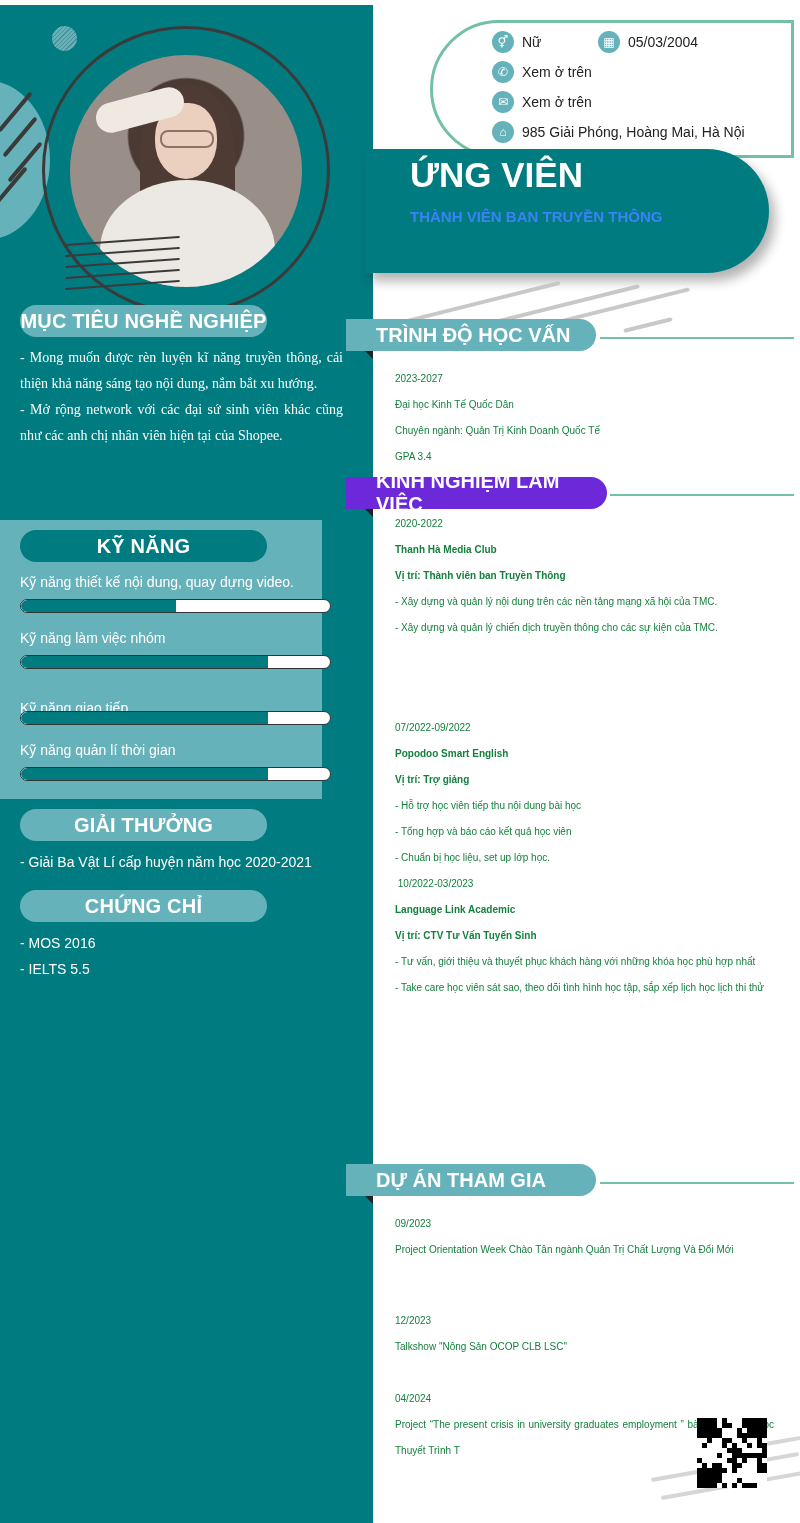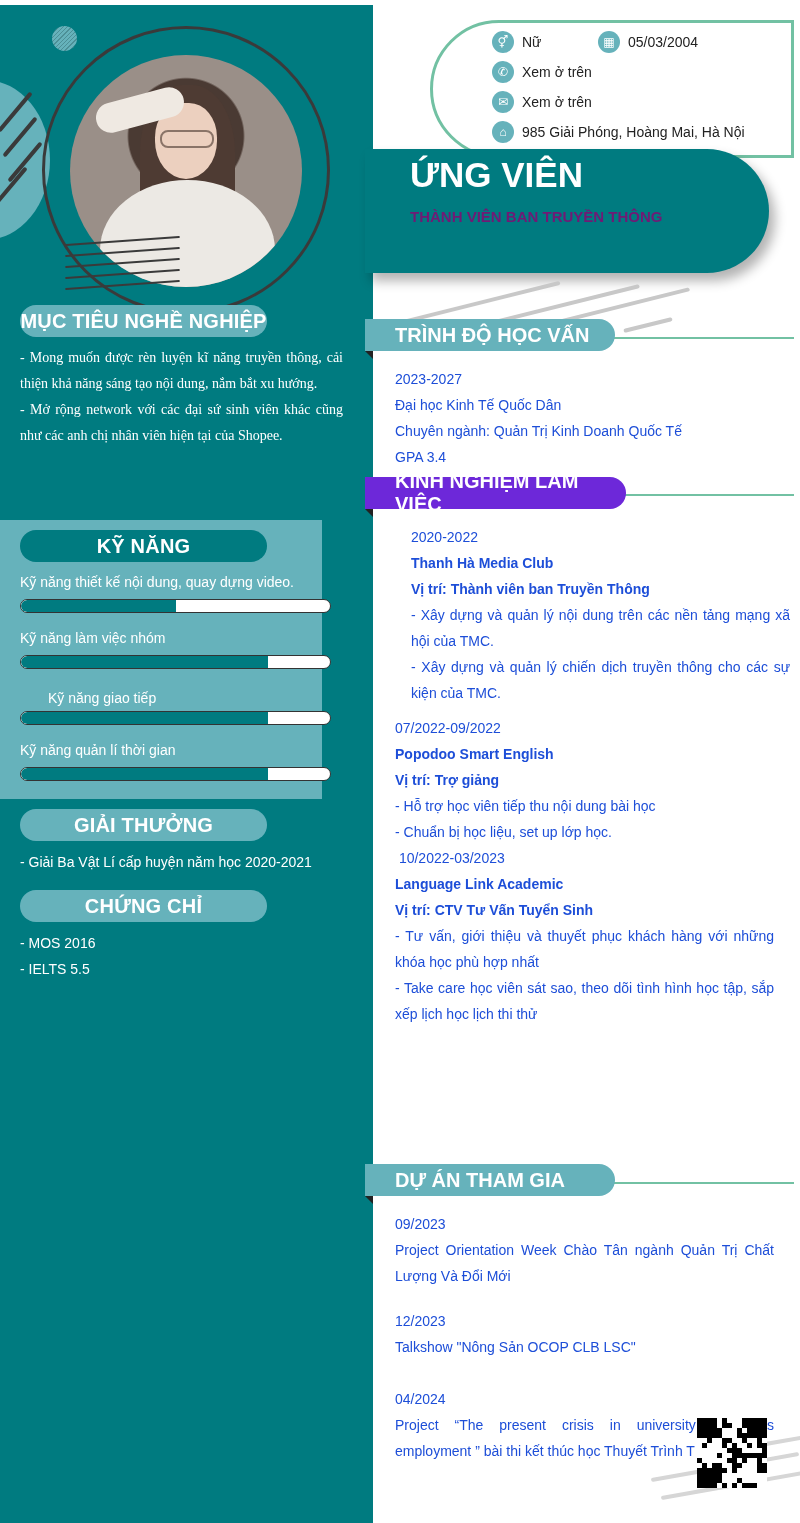--- a/index.html
+++ b/index.html
@@ -40,30 +40,30 @@
   .skill-fill { height: 100%; background: #007b80; border-radius: 7px 0 0 7px; }
 
   
   .contact-box { position: absolute; left: 430px; top: 20px; width: 364px; height: 138px; border: 3px solid #72c1a3; border-radius: 90px 0 0 90px; border-right-width: 3px; background: #fff; }
   .contact-row { position: absolute; display: flex; align-items: center; font-size: 14px; color: #222; }
   .cicon { width: 22px; height: 22px; border-radius: 50%; background: #66b2bb; color: #fff; display: flex; align-items: center; justify-content: center; font-size: 12px; margin-right: 8px; }
 
   .name-band { position: absolute; left: 365px; top: 149px; width: 404px; height: 124px; background: #007b80; border-radius: 0 62px 62px 0;
     box-shadow: 6px 8px 12px rgba(0,0,0,0.3); }
   .name { position: absolute; left: 410px; top: 155px; color: #fff; font-size: 35px; font-weight: bold; }
-  .role { position: absolute; left: 410px; top: 208px; color: #701a75; font-size: 15px; font-weight: bold; }
+  .role { position: absolute; left: 410px; top: 208px; color: #3b82f6; font-size: 15px; font-weight: bold; }
 
   .strokes { position: absolute; left: 373px; top: 275px; width: 320px; height: 60px; overflow: hidden; }
   .strokes span { position: absolute; height: 4px; background: #c8c8c8; border-radius: 2px; transform: rotate(-14deg); }
 
-  .sec-head { position: absolute; left: 365px; height: 32px; border-radius: 0 16px 16px 0; color: #fff; font-weight: bold; font-size: 20px; display: flex; align-items: center; padding-left: 30px; }
+  .sec-head { position: absolute; left: 346px; height: 32px; border-radius: 0 16px 16px 0; color: #fff; font-weight: bold; font-size: 20px; display: flex; align-items: center; padding-left: 30px; }
   .sec-line { position: absolute; height: 2px; background: #72c1a3; }
   .sec-notch { position: absolute; left: 365px; width: 0; height: 0; border-left: 8px solid transparent; border-top: 8px solid #222; }
 
-  .rtext { position: absolute; left: 395px; width: 379px; font-size: 14px; line-height: 26px; color: #1d4ed8; text-align: justify; }
+  .rtext { position: absolute; left: 395px; width: 379px; font-size: 10px; line-height: 26px; color: #15803d; text-align: justify; }
   .bold { font-weight: bold; }
 
   .qr { position: absolute; left: 697px; top: 1418px; width: 70px; height: 70px; background: #fff; }
   .qr-grid { width: 70px; height: 70px; display: grid; grid-template-columns: repeat(14, 5px); grid-template-rows: repeat(14, 5px); }
   .qr-grid i { display: block; }
   .qr-grid i.b { background: #000; }
   .bottom-strokes { position: absolute; left: 650px; top: 1425px; width: 150px; height: 80px; overflow: hidden; }
   .bottom-strokes span { position: absolute; height: 4px; background: #d6d6d6; border-radius: 2px; transform: rotate(-10deg); }
 </style>
 </head>
@@ -108,21 +108,21 @@
       <div class="skill-label" style="top:54px;">Kỹ năng thiết kế nội dung, quay dựng video.</div>
       <div class="skill-bar" style="top:79px;">
           <div class="skill-fill" style="width:50%;"></div>
         </div>
 
       <div class="skill-label" style="top:110px;">Kỹ năng làm việc nhóm</div>
       <div class="skill-bar" style="top:135px;">
           <div class="skill-fill" style="width:80%;"></div>
         </div>
 
-      <div class="skill-label" style="top:170px;margin-left:28px;">Kỹ năng giao tiếp</div>
+      <div class="skill-label" style="top:180px;">Kỹ năng giao tiếp</div>
       <div class="skill-bar" style="top:191px;">
           <div class="skill-fill" style="width:80%;"></div>
         </div>
 
       <div class="skill-label" style="top:222px;">Kỹ năng quản lí thời gian</div>
       <div class="skill-bar" style="top:247px;">
           <div class="skill-fill" style="width:80%;"></div>
         </div>
     </div>
 
@@ -178,33 +178,34 @@
     <div>2023-2027</div>
     <div>Đại học Kinh Tế Quốc Dân</div>
     <div>Chuyên ngành: Quản Trị Kinh Doanh Quốc Tế</div>
     <div>GPA 3.4</div>
   </div>
 
   <div class="sec-line" style="left:610px;top:494px;width:184px;"></div>
   <div class="sec-head" style="top:477px;width:261px;background:#6d28d9;">KINH NGHIỆM LÀM VIỆC</div>
   <div class="sec-notch" style="top:509px;"></div>
 
-  <div class="rtext" style="top:524px;margin-left:16px;">
+  <div class="rtext" style="top:511px;">
     <div>2020-2022</div>
     <div class="bold">Thanh Hà Media Club</div>
     <div class="bold">Vị trí: Thành viên ban Truyền Thông</div>
     <div>- Xây dựng và quản lý nội dung trên các nền tảng mạng xã hội của TMC.</div>
     <div>- Xây dựng và quản lý chiến dịch truyền thông cho các sự kiện của TMC.</div>
   </div>
 
   <div class="rtext" style="top:715px;">
     <div>07/2022-09/2022</div>
     <div class="bold">Popodoo Smart English</div>
     <div class="bold">Vị trí: Trợ giảng</div>
     <div>- Hỗ trợ học viên tiếp thu nội dung bài học</div>
+    <div>- Tổng hợp và báo cáo kết quả học viên</div>
     <div>- Chuẩn bị học liệu, set up lớp học.</div>
     <div style="white-space:pre;"> 10/2022-03/2023</div>
     <div class="bold">Language Link Academic</div>
     <div class="bold">Vị trí: CTV Tư Vấn Tuyển Sinh</div>
     <div>- Tư vấn, giới thiệu và thuyết phục khách hàng với những khóa học phù hợp nhất</div>
     <div>- Take care học viên sát sao, theo dõi tình hình học tập, sắp xếp lịch học lịch thi thử</div>
   </div>
 
   <div class="sec-line" style="left:600px;top:1182px;width:194px;"></div>
   <div class="sec-head" style="top:1164px;width:250px;background:#66b2bb;">DỰ ÁN THAM GIA</div>

